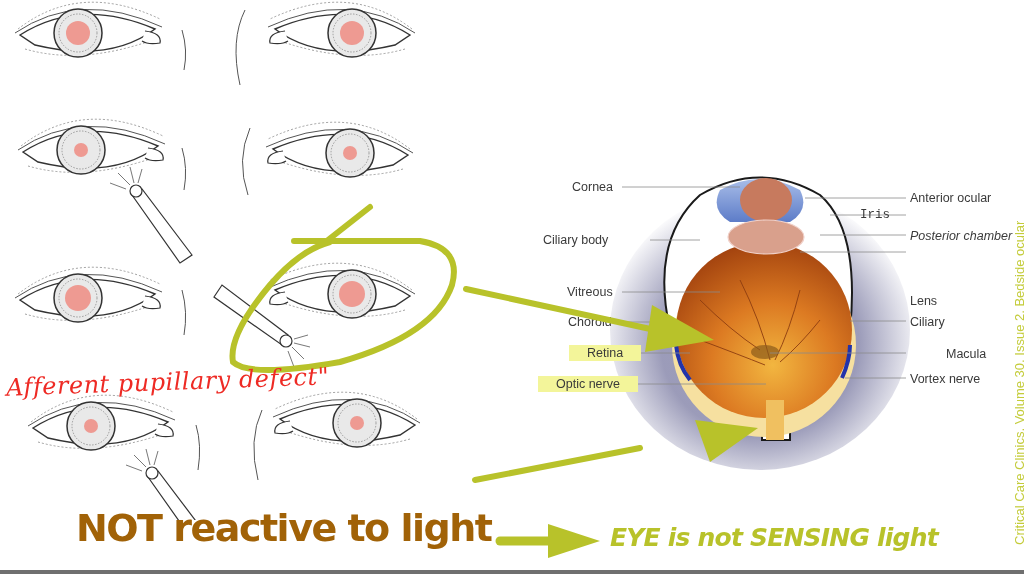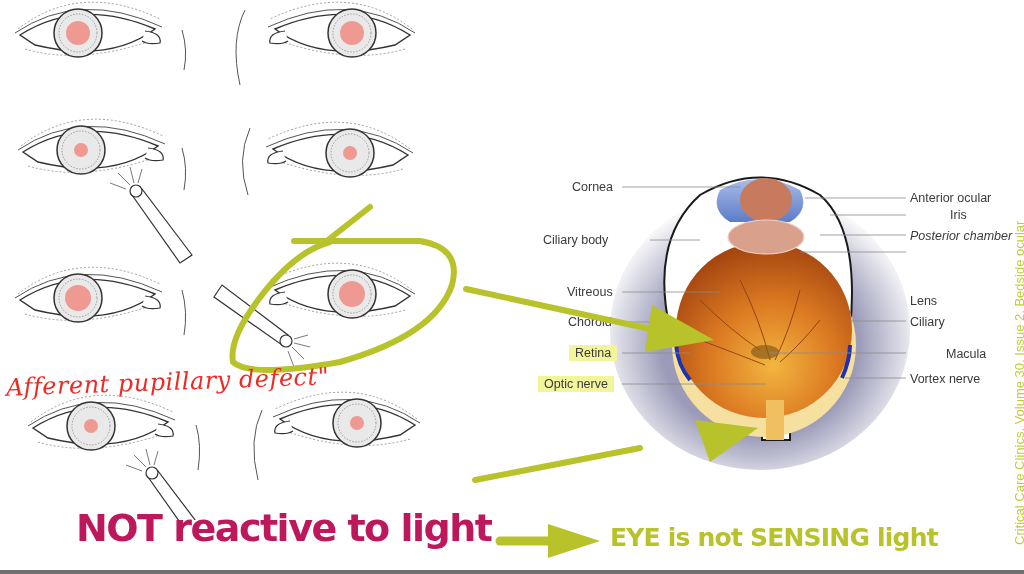--- a/index.html
+++ b/index.html
@@ -1,25 +1,25 @@
 <!DOCTYPE html>
 <html><head>
 <meta charset="utf-8">
 <style>
   html,body{margin:0;padding:0;}
   body{width:1024px;height:574px;overflow:hidden;background:#fff;position:relative;font-family:"Liberation Sans",sans-serif;}
   .stage{position:absolute;left:0;top:0;width:1024px;height:574px;background:#fff;}
   .bottom-bar{position:absolute;left:0;top:570px;width:1024px;height:4px;background:#6f6f6f;}
   svg{position:absolute;left:0;top:0;}
   .lbl{position:absolute;font-size:12.5px;color:#3a3a3a;white-space:nowrap;line-height:14px;}
-  .lbl.hl{background:#f3f59a;padding:1px 6px;}
+  .lbl.hl{background:#f3f59a;padding:1px 18px;}
   .cite{position:absolute;left:1012px;top:545px;transform-origin:0 0;transform:rotate(-90deg);color:#c4cc3a;font-size:13px;line-height:16px;white-space:nowrap;}
   .apd{position:absolute;left:6px;top:368px;font-family:"DejaVu Serif",serif;font-style:italic;color:#ee2a24;font-size:24px;letter-spacing:0.5px;transform:rotate(-2deg);white-space:nowrap;}
-  .nrl{position:absolute;left:76px;top:506px;font-family:"DejaVu Sans",sans-serif;font-weight:bold;color:#be185d;font-size:38px;letter-spacing:-1.5px;white-space:nowrap;}
-  .eye-sense{position:absolute;left:610px;top:523px;font-family:"DejaVu Sans",sans-serif;font-weight:bold;color:#b8c22a;font-size:25px;letter-spacing:-0.8px;white-space:nowrap;}
+  .nrl{position:absolute;left:76px;top:506px;font-family:"DejaVu Sans",sans-serif;font-weight:bold;color:#a16207;font-size:38px;letter-spacing:-1.5px;white-space:nowrap;}
+  .eye-sense{position:absolute;left:610px;top:523px;font-family:"DejaVu Sans",sans-serif;font-weight:bold;color:#b8c22a;font-size:25px;letter-spacing:-0.8px;white-space:nowrap;font-style:italic;}
 </style>
 </head>
 <body>
 
 <div class="stage">
 
   <svg width="460" height="520" viewBox="0 0 460 520">
     <defs>
       <g id="eyeL">
         <path d="M-70,0 Q-10,-38 65,-6 Q20,28 -55,10 Z" fill="#fff" stroke="#333" stroke-width="1.4"></path>
@@ -154,21 +154,21 @@
   </svg>
 
   <div class="lbl" style="left:572px;top:180px;">Cornea</div>
   <div class="lbl" style="left:543px;top:233px;">Ciliary body</div>
   <div class="lbl" style="left:567px;top:285px;">Vitreous</div>
   <div class="lbl" style="left:568px;top:315px;">Choroid</div>
   <div class="lbl hl" style="left:569px;top:345px;">Retina</div>
   <div class="lbl hl" style="left:538px;top:376px;">Optic nerve</div>
 
   <div class="lbl" style="left:910px;top:191px;">Anterior ocular</div>
-  <div class="lbl" style="left:950px;top:208px;">Iris</div>
+  <div class="lbl" style="left:860px;top:208px;font-family:Liberation Mono, monospace;">Iris</div>
   <div class="lbl" style="left:910px;top:229px;font-style:italic;">Posterior chamber</div>
   <div class="lbl" style="left:910px;top:246px;margin-top:48px;">Lens</div>
   <div class="lbl" style="left:910px;top:315px;">Ciliary</div>
   <div class="lbl" style="left:910px;top:347px;margin-left:36px;">Macula</div>
   <div class="lbl" style="left:910px;top:372px;">Vortex nerve</div>
 
   <svg width="1024" height="574" viewBox="0 0 1024 574">
     <g fill="none" stroke="#b8c22a" stroke-width="6" stroke-linecap="round">
       <path d="M370,207 L328,240"></path>
       <path d="M294,241 L420,241 Q462,248 452,285 Q435,335 340,362 Q250,378 233,362 Q228,335 270,285 Q300,250 330,242"></path>

